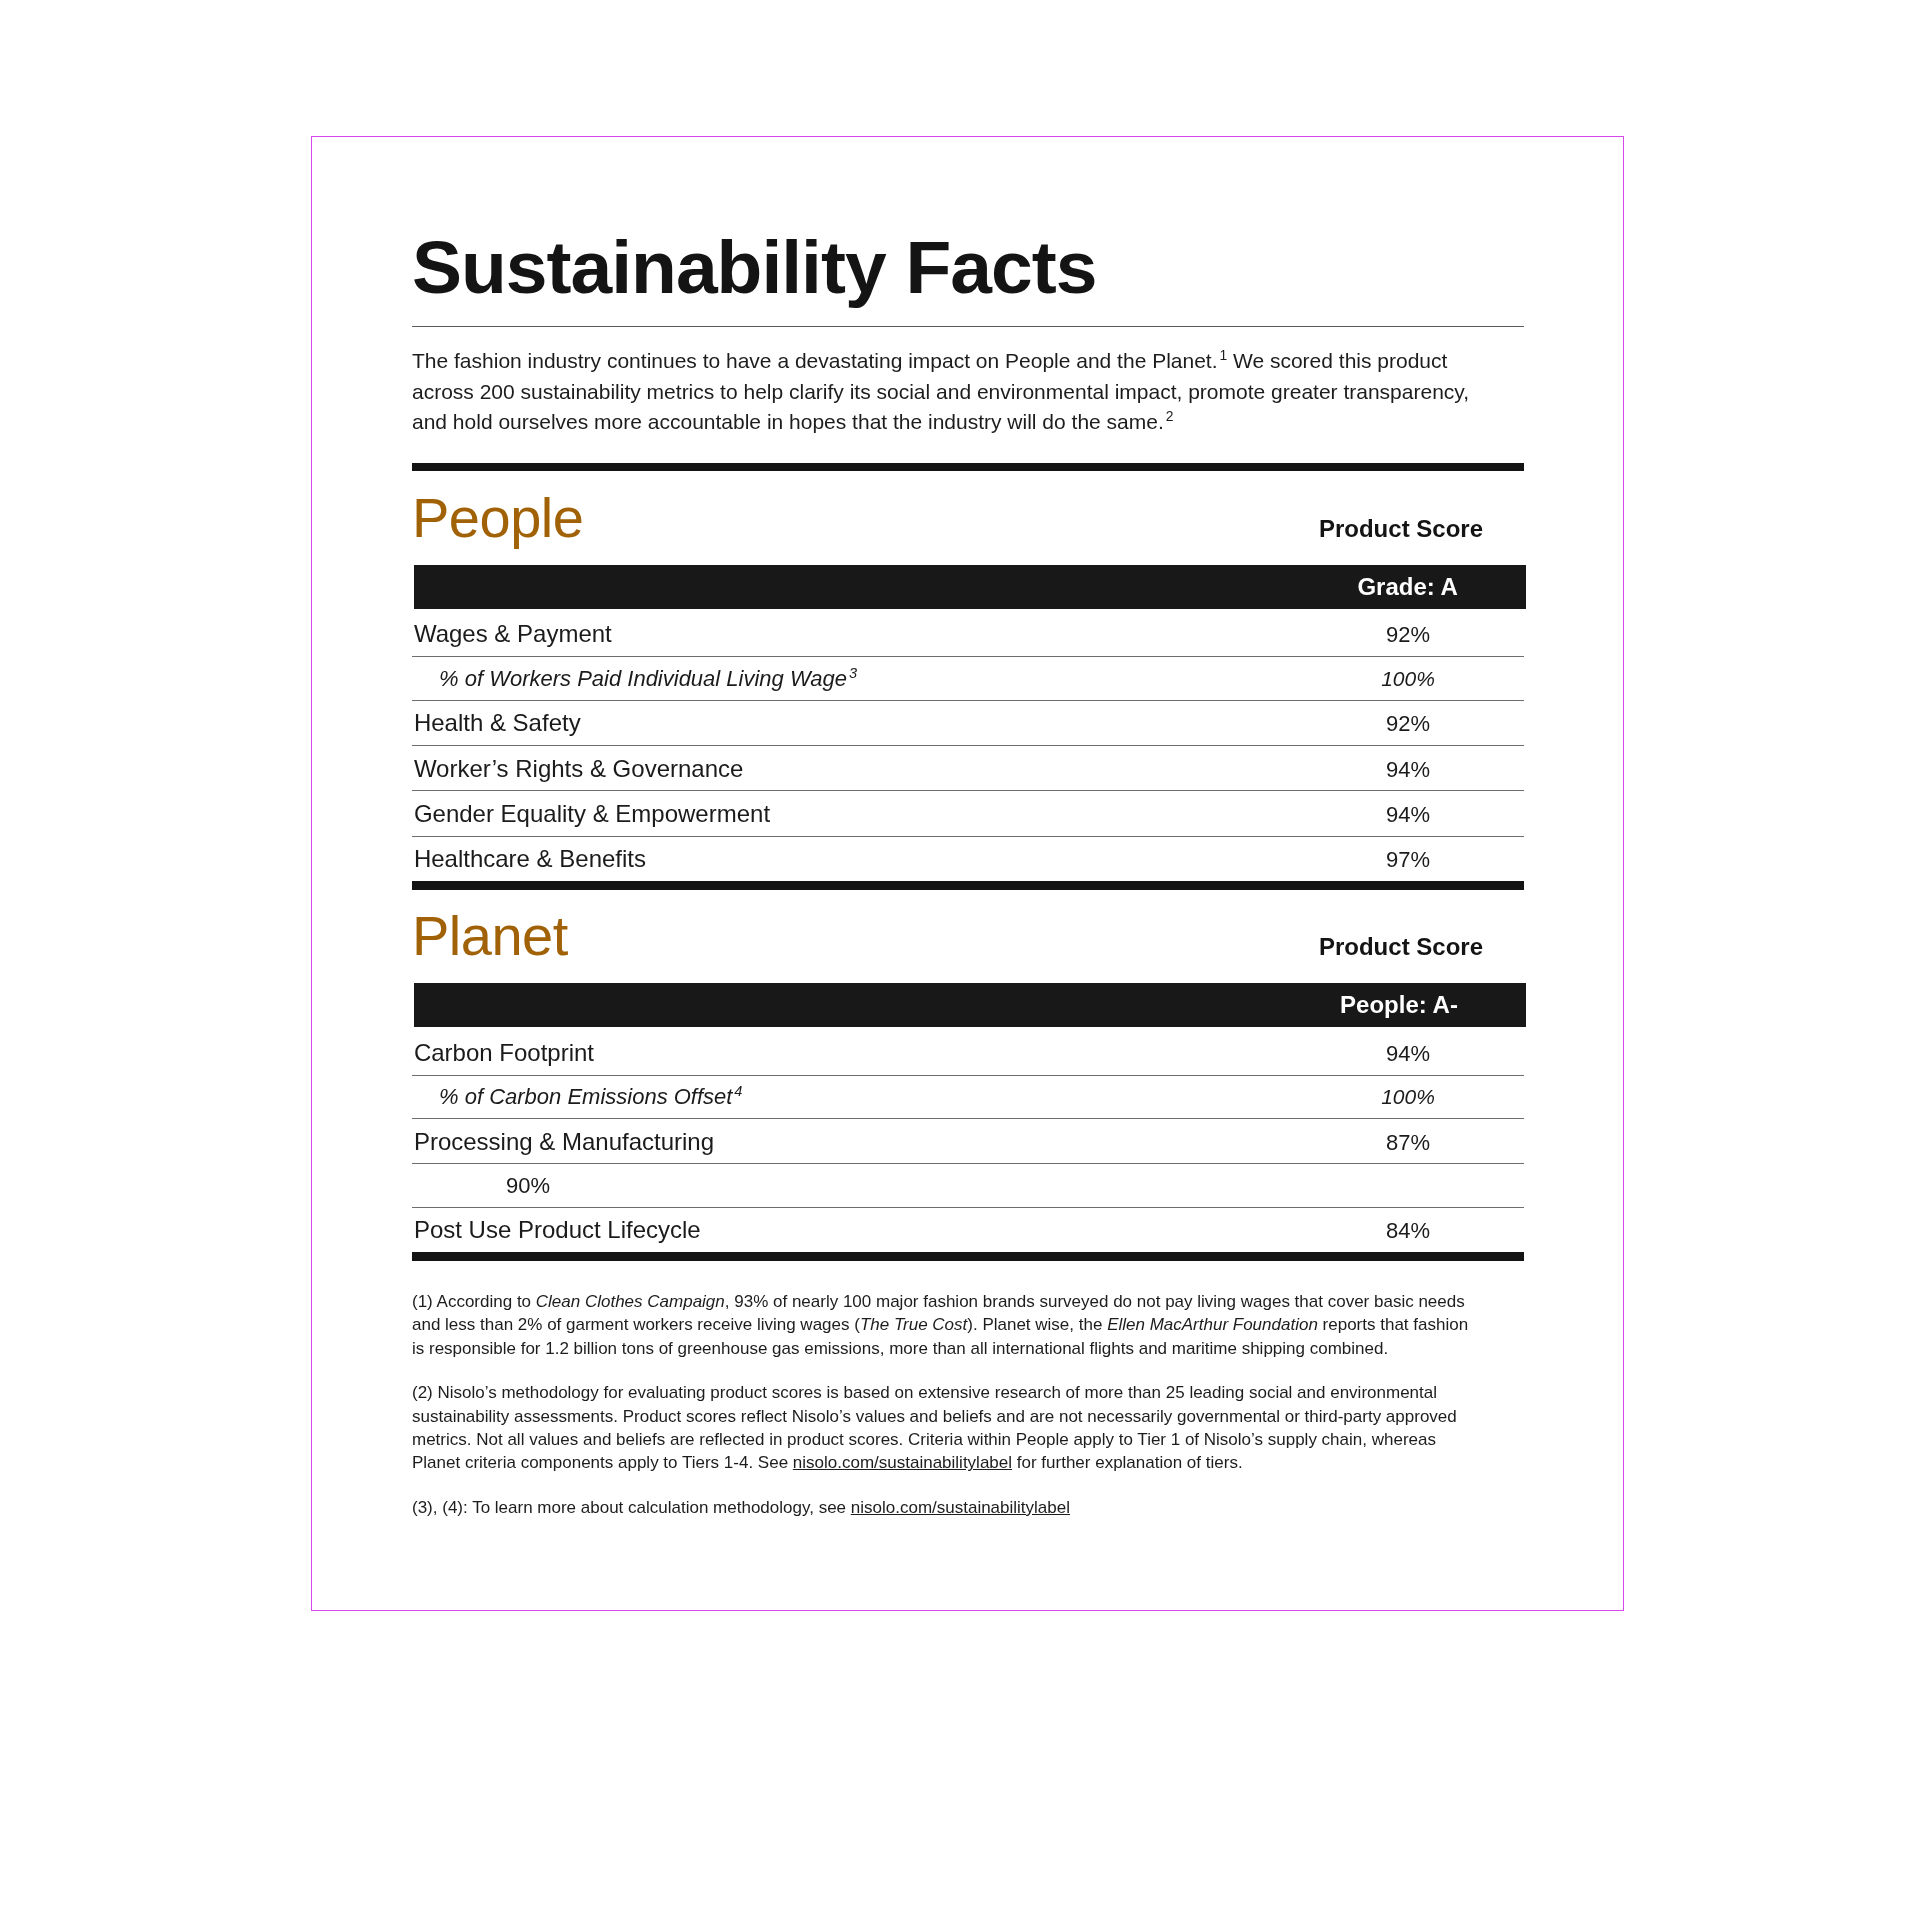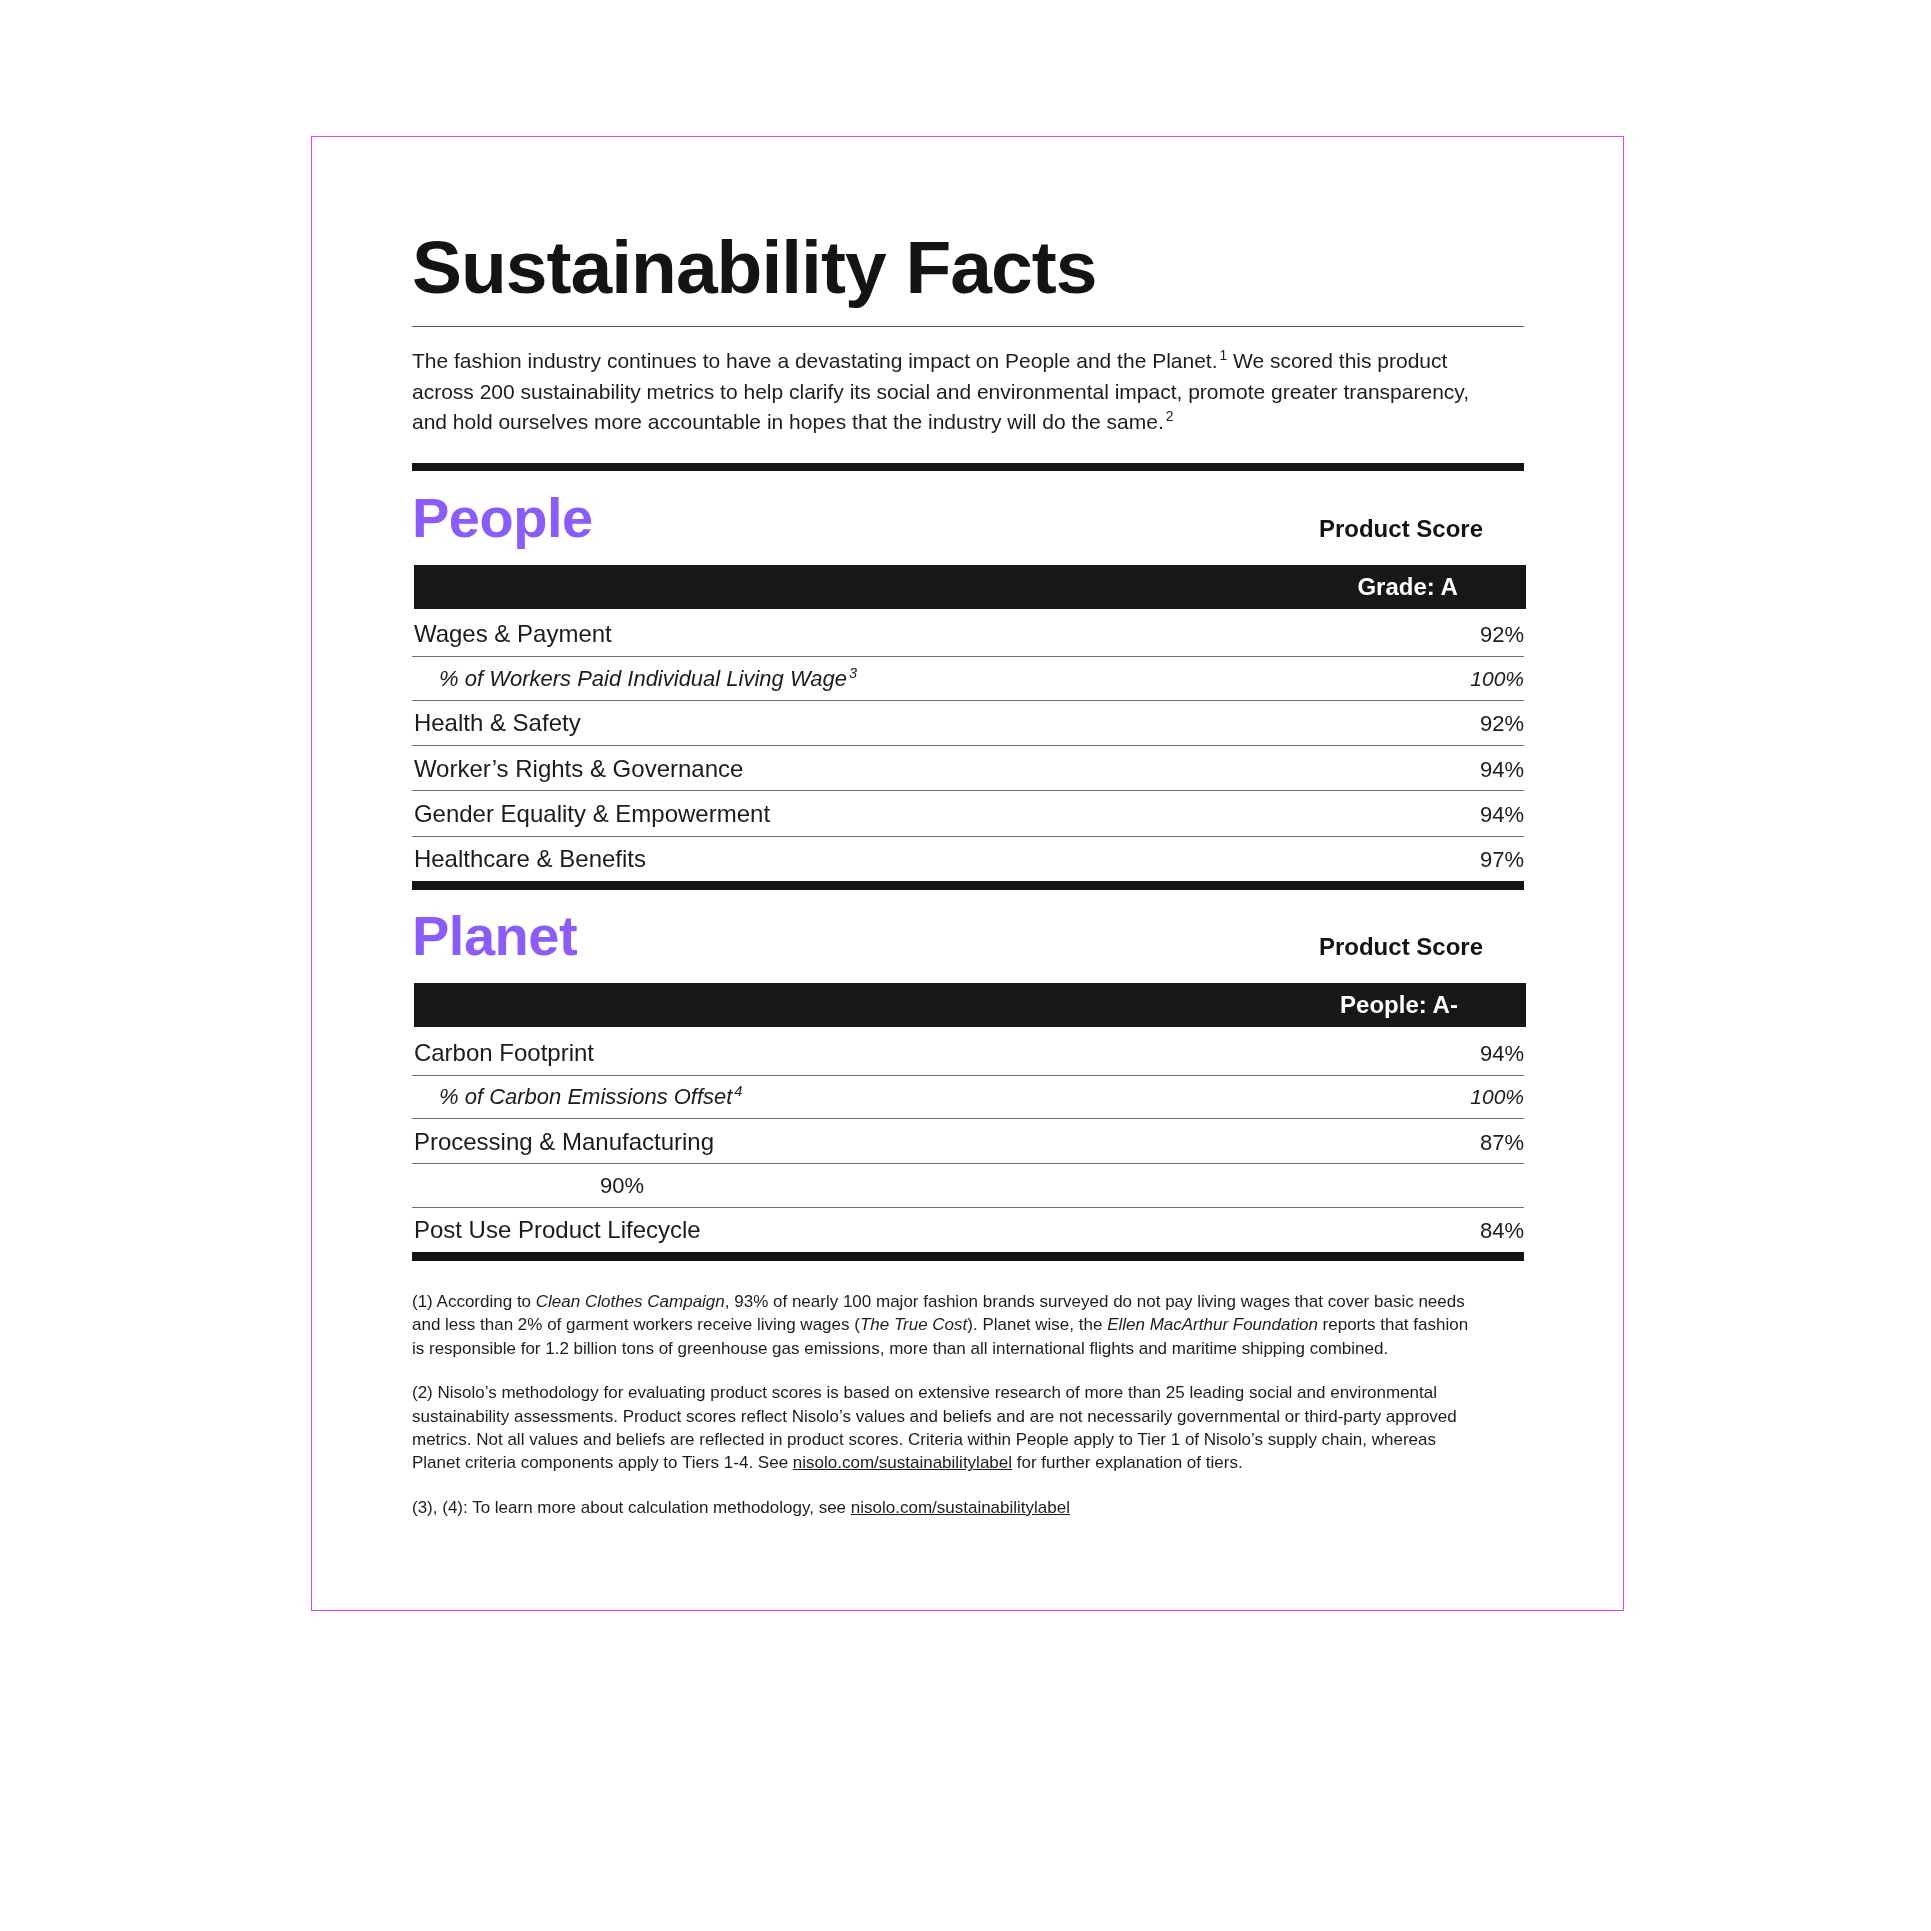--- a/index.html
+++ b/index.html
@@ -69,24 +69,24 @@
 
   
   .section-head {
     display: flex;
     align-items: baseline;
     justify-content: space-between;
     margin-top: 17.4px;
   }
   .section-title {
     font-size: 56px;
-    font-weight: bold;
+    font-weight: normal;
     letter-spacing: -0.5px;
     line-height: 1.05;
-    color: #8b5cf6;
+    color: #a16207;
   }
   .score-label {
     font-size: 24px;
     font-weight: bold;
     color: #141414;
     padding-right: 41px;
   }
 
   
   .grade-bar {
@@ -122,21 +122,21 @@
     padding-top: 11.6px;
   }
   .row .label {
     flex: 1 1 auto;
     font-size: 24px;
     color: #1b1b1b;
     padding-left: 1.9px;
   }
   .row .value {
     flex: 0 0 232px;
-    text-align: right;
+    text-align: center;
     font-size: 22px;
     color: #1b1b1b;
   }
   .row.sub .label {
     font-style: italic;
     font-size: 22px;
     padding-left: 27px;
   }
   .row.sub .value {
     font-style: italic;

